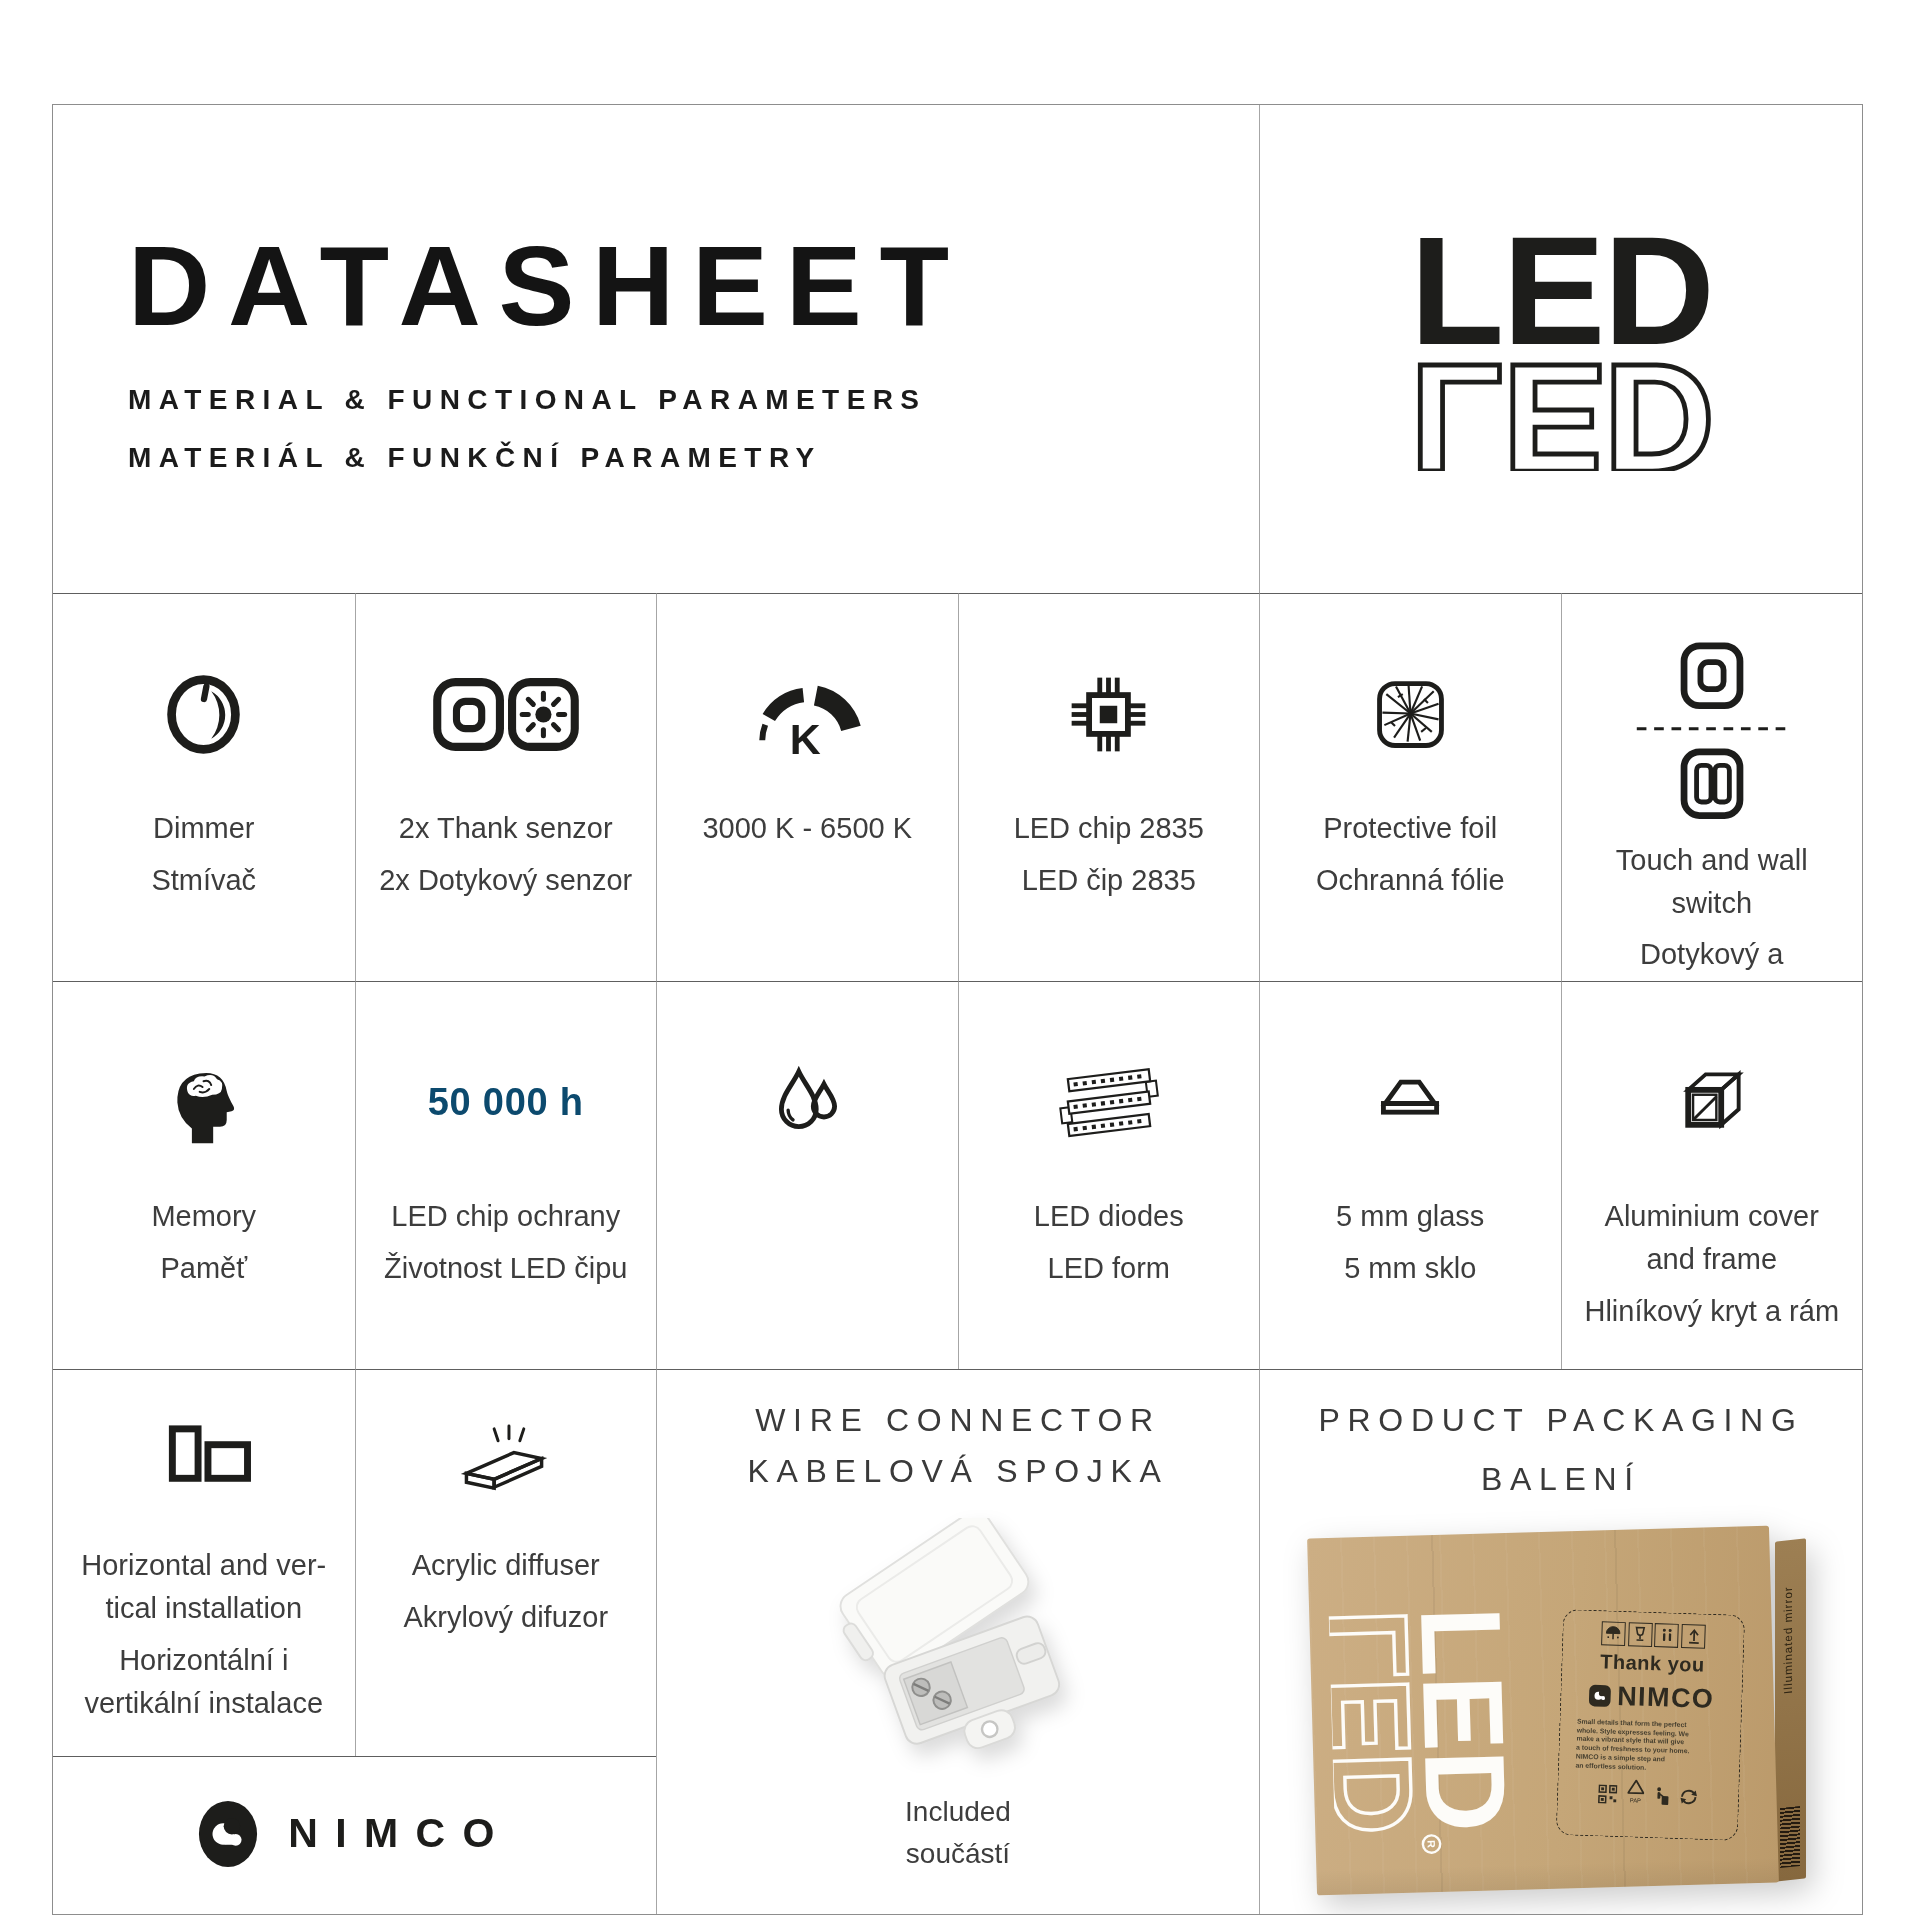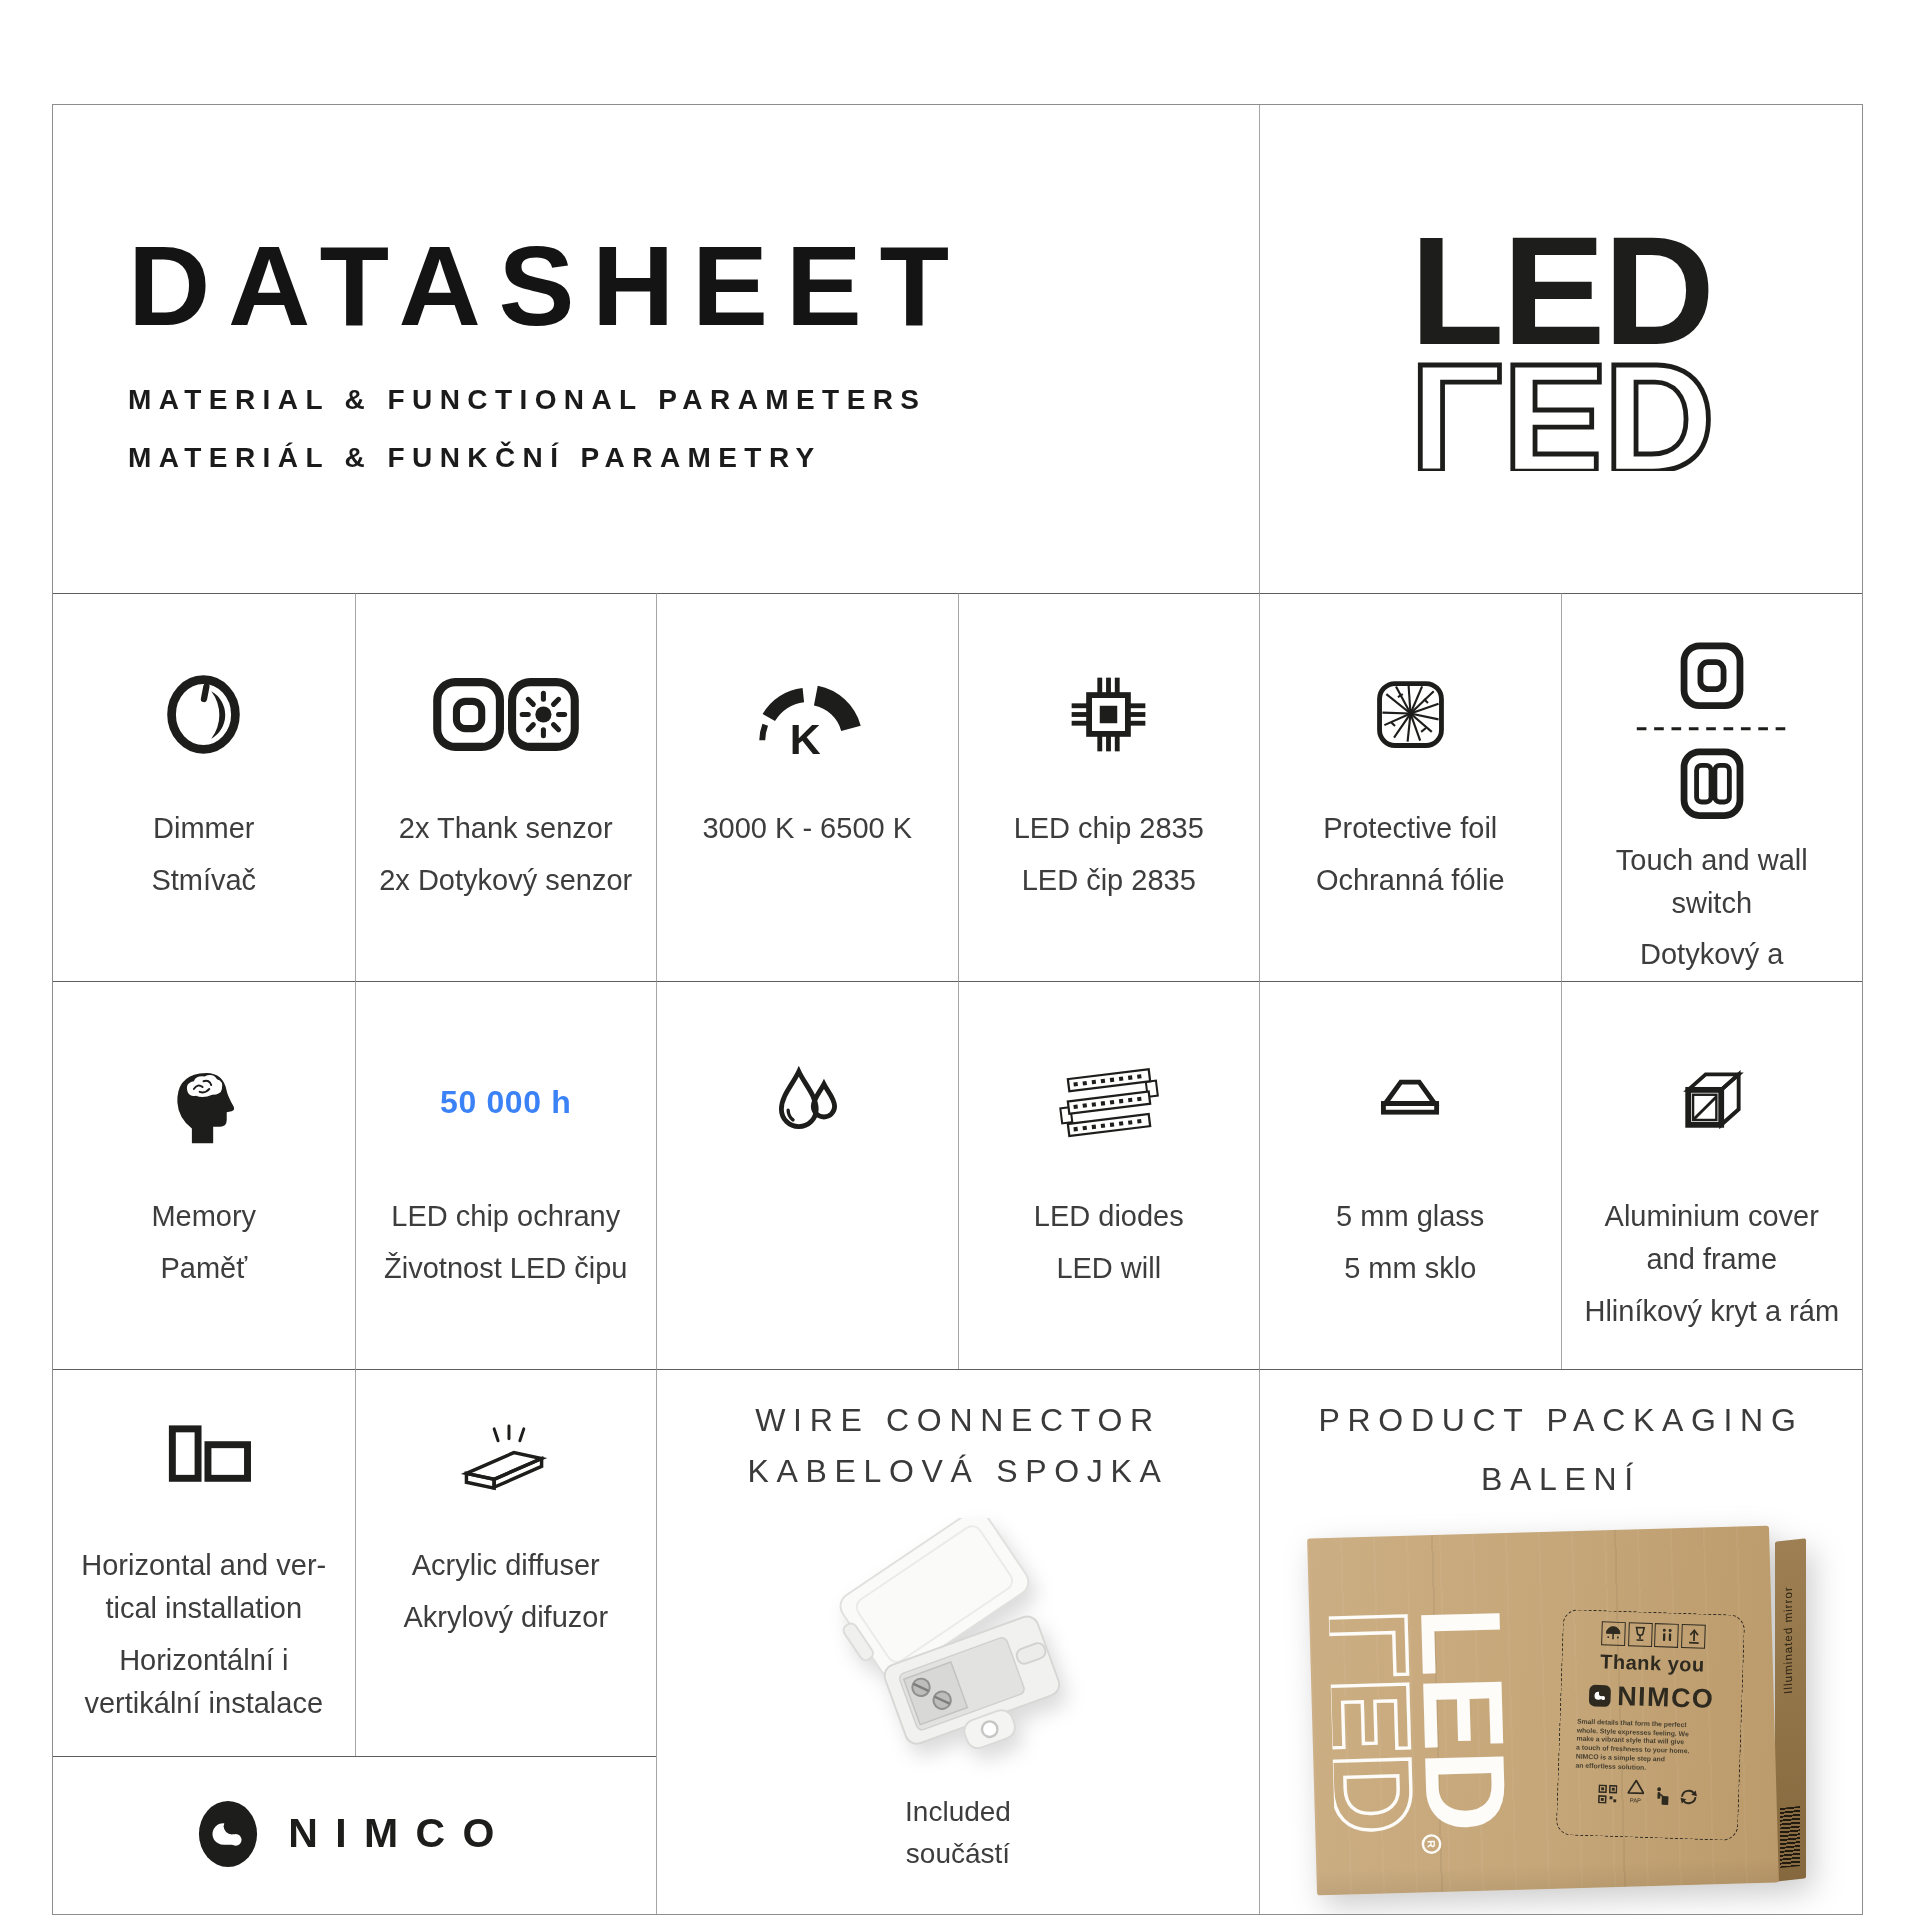--- a/index.html
+++ b/index.html
@@ -19,21 +19,21 @@
   .ds-sub div{font-size:28px;font-weight:700;letter-spacing:.265em;color:#1b1b1b;white-space:nowrap;}
   .ds-sub div + div{margin-top:26px;}
   .hdr-right{grid-area:1/5/2/7;justify-content:center;}
 
   
   .icon-wrap{margin-top:66px;height:108px;display:flex;align-items:center;justify-content:center;}
   .row4 .icon-wrap{margin-top:37px;}
   .labels{margin-top:39px;font-size:29px;line-height:43px;color:#3d3d3d;}
   .row4 .labels{margin-top:29px;}
   .labels .cs{margin-top:8.7px;}
-  .bignum{font-size:32px;font-weight:700;color:#3b82f6;letter-spacing:.02em;}
+  .bignum{font-size:38px;font-weight:700;color:#0c4a6e;letter-spacing:.02em;}
   .switch-cell .icon-wrap{margin-top:46px;height:189px;}
   .switch-cell .labels{margin-top:9.7px;}
 
   
   .big{padding-top:25px;}
   .sec-title{font-size:32px;line-height:51px;letter-spacing:.24em;color:#3a3a3a;white-space:nowrap;}
   .wire-photo{margin-top:21px;filter:drop-shadow(7.7px 11.6px 9.7px rgba(0,0,0,.14));}
   .wire-cap{margin-top:9.7px;font-size:28px;line-height:42px;color:#3d3d3d;}
 
   
@@ -332,21 +332,21 @@
               <rect x="84" y="65" width="4" height="4"></rect>
           </g>
         </g>
       </svg>
     </div>
     <div class="labels">
         <div class="en">
           <div>LED diodes</div>
         </div>
       <div class="cs">
-          <div>LED will</div>
+          <div>LED form</div>
         </div>
       </div>
   </div>
 
   <div class="cell bt bl">
     <div class="icon-wrap">
       <svg width="97" height="89" viewBox="0 0 96 92" fill="none" stroke="#1d1d1b">
         <polygon points="22,47 38,25 57,25 73,47" stroke-width="5"></polygon>
         <rect x="20" y="47" width="55" height="9" stroke-width="5"></rect>
       </svg>

